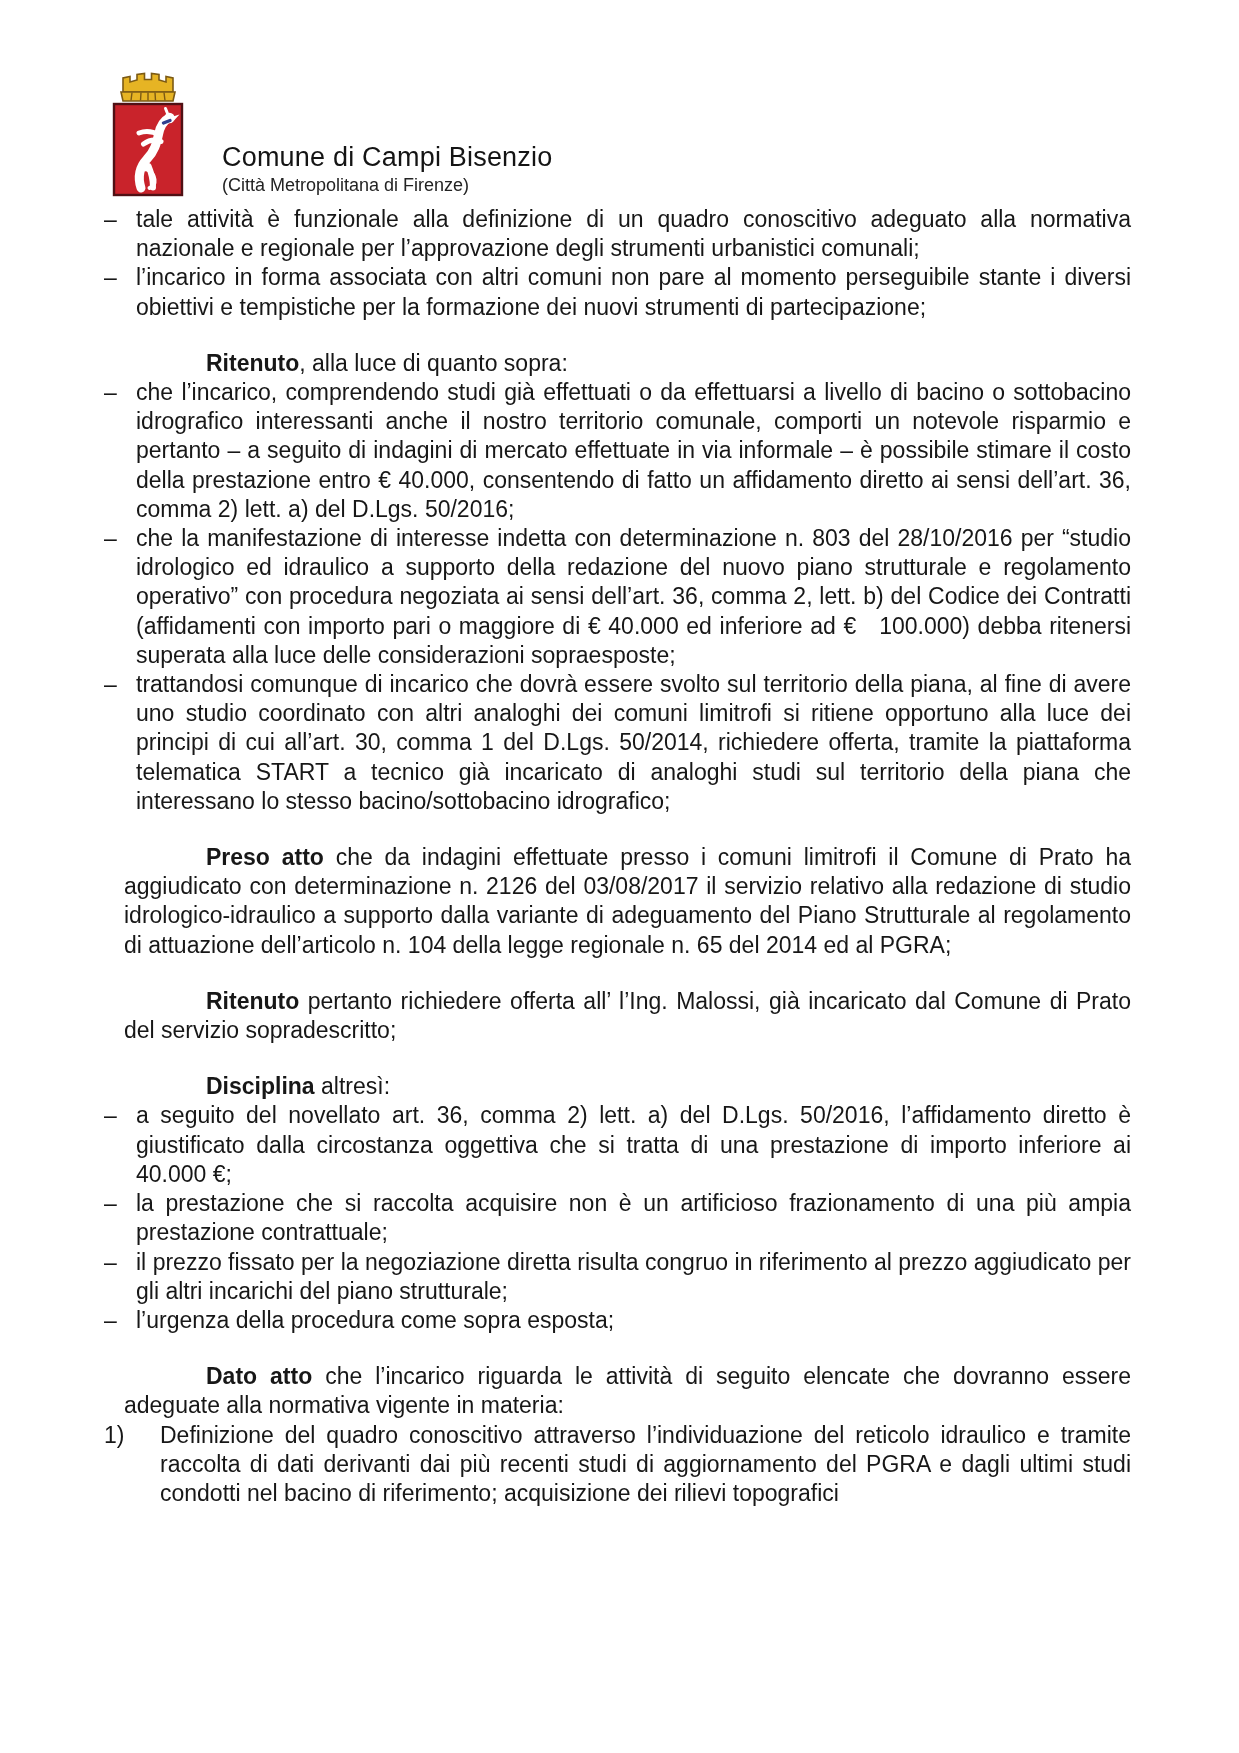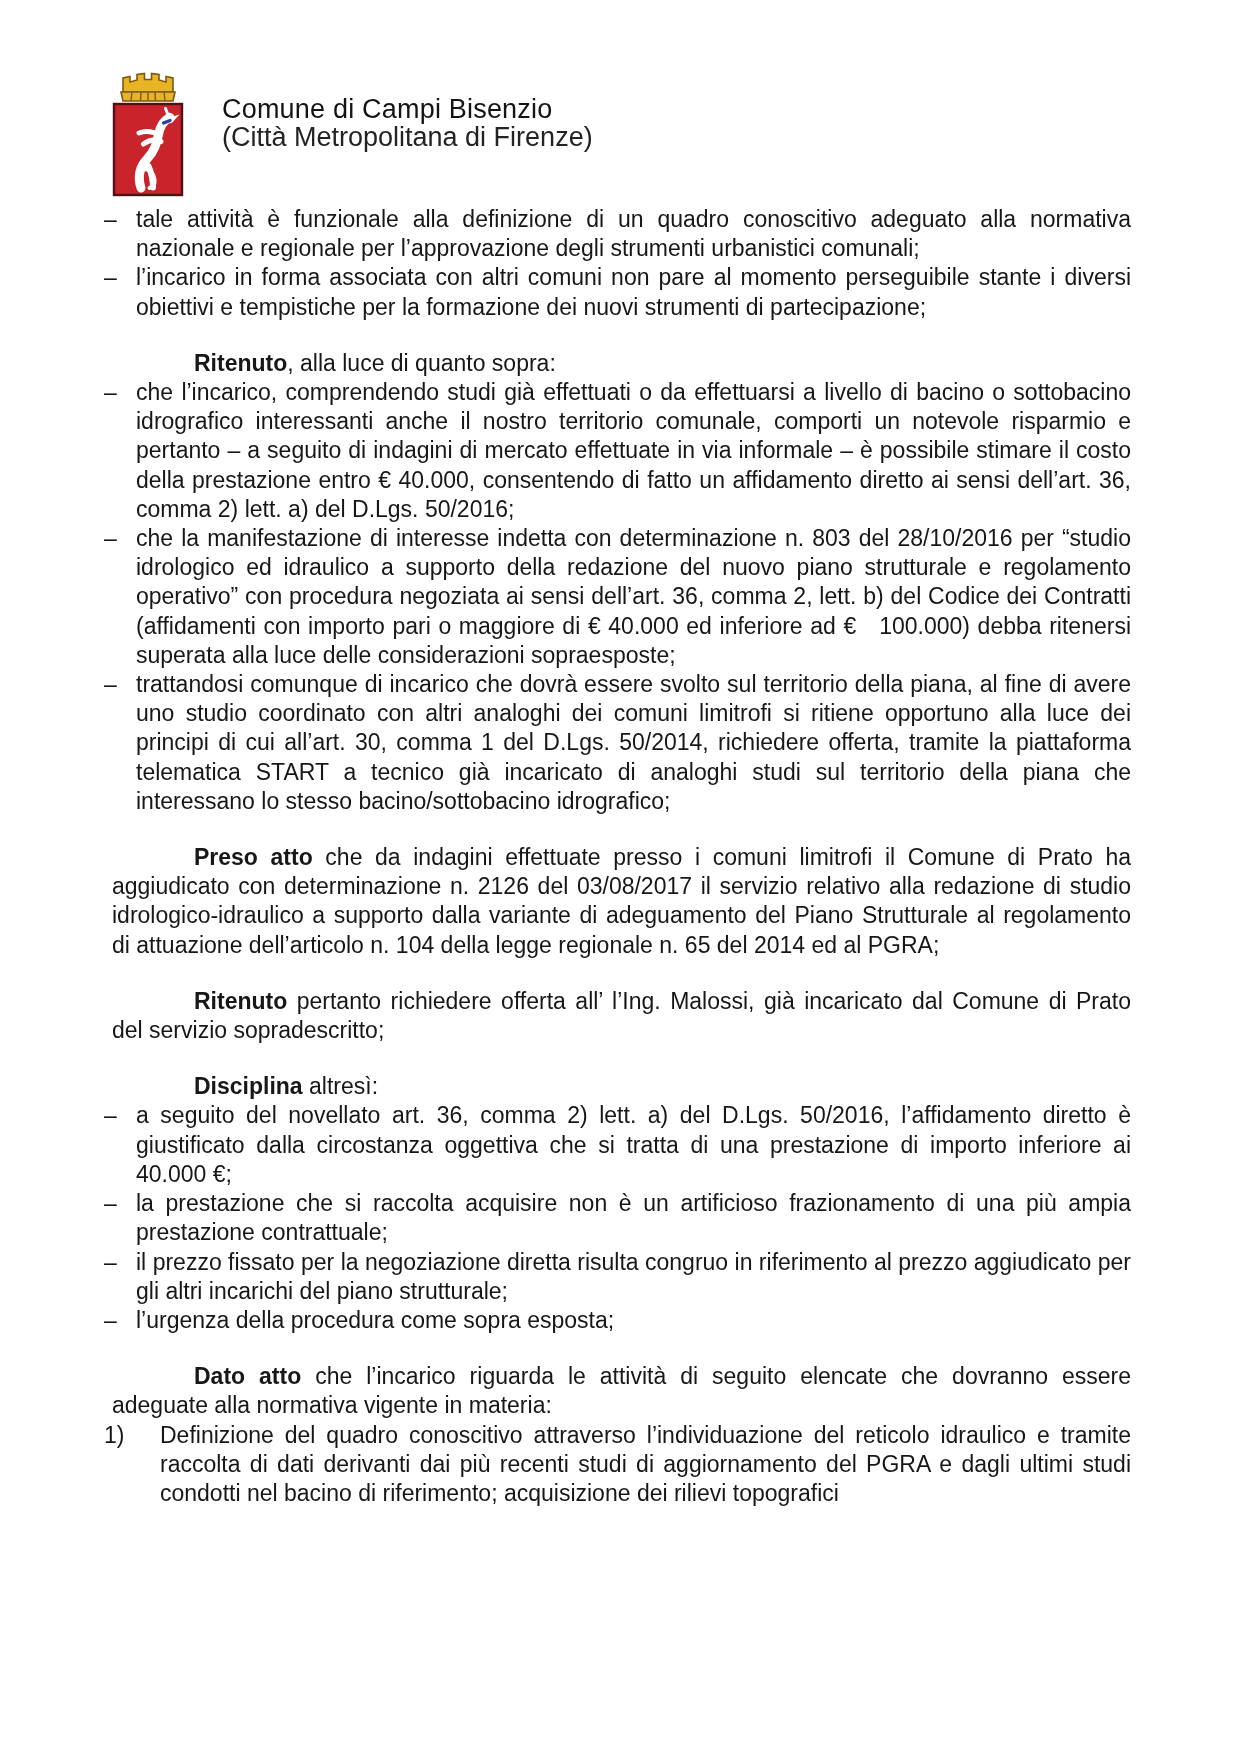--- a/index.html
+++ b/index.html
@@ -14,41 +14,41 @@
     font-family: "Liberation Sans", "DejaVu Sans", sans-serif;
     color: #191919;
   }
 
   
   .header {
     position: absolute;
     top: 70px;
     left: 108px;
     display: flex;
-    align-items: flex-start;
+    align-items: flex-end;
   }
   .crest { width: 80px; height: 128px; flex: 0 0 auto; display: block; }
   .htext { margin-left: 34px; padding-top: 24px; }
   .title { font-size: 27px; line-height: 31px; color: #141414; letter-spacing: 0.2px; }
-  .subtitle { font-size: 27px; line-height: 25px; color: #232323; }
+  .subtitle { font-size: 18px; line-height: 25px; color: #232323; }
 
   
   .docbody {
     position: absolute;
     top: 205px;
     left: 104px;
     width: 1027px;
     font-size: 23px;
     line-height: 29.2px;
     text-align: justify;
     color: #171717;
   }
   .block { position: relative; padding-left: 32px; }
   .block .marker { position: absolute; left: 0; top: 0; }
-  .para { margin-left: 8px; text-indent: 82px; }
+  .para { margin-left: 20px; text-indent: 82px; }
   .gap { margin-top: 27px; }
   .nitem { position: relative; padding-left: 56px; }
   .nitem .marker { position: absolute; left: 0; top: 0; }
   .b { font-weight: 700; }
   .u { }
 </style>
 </head>
 <body>
 
 <div class="page">

